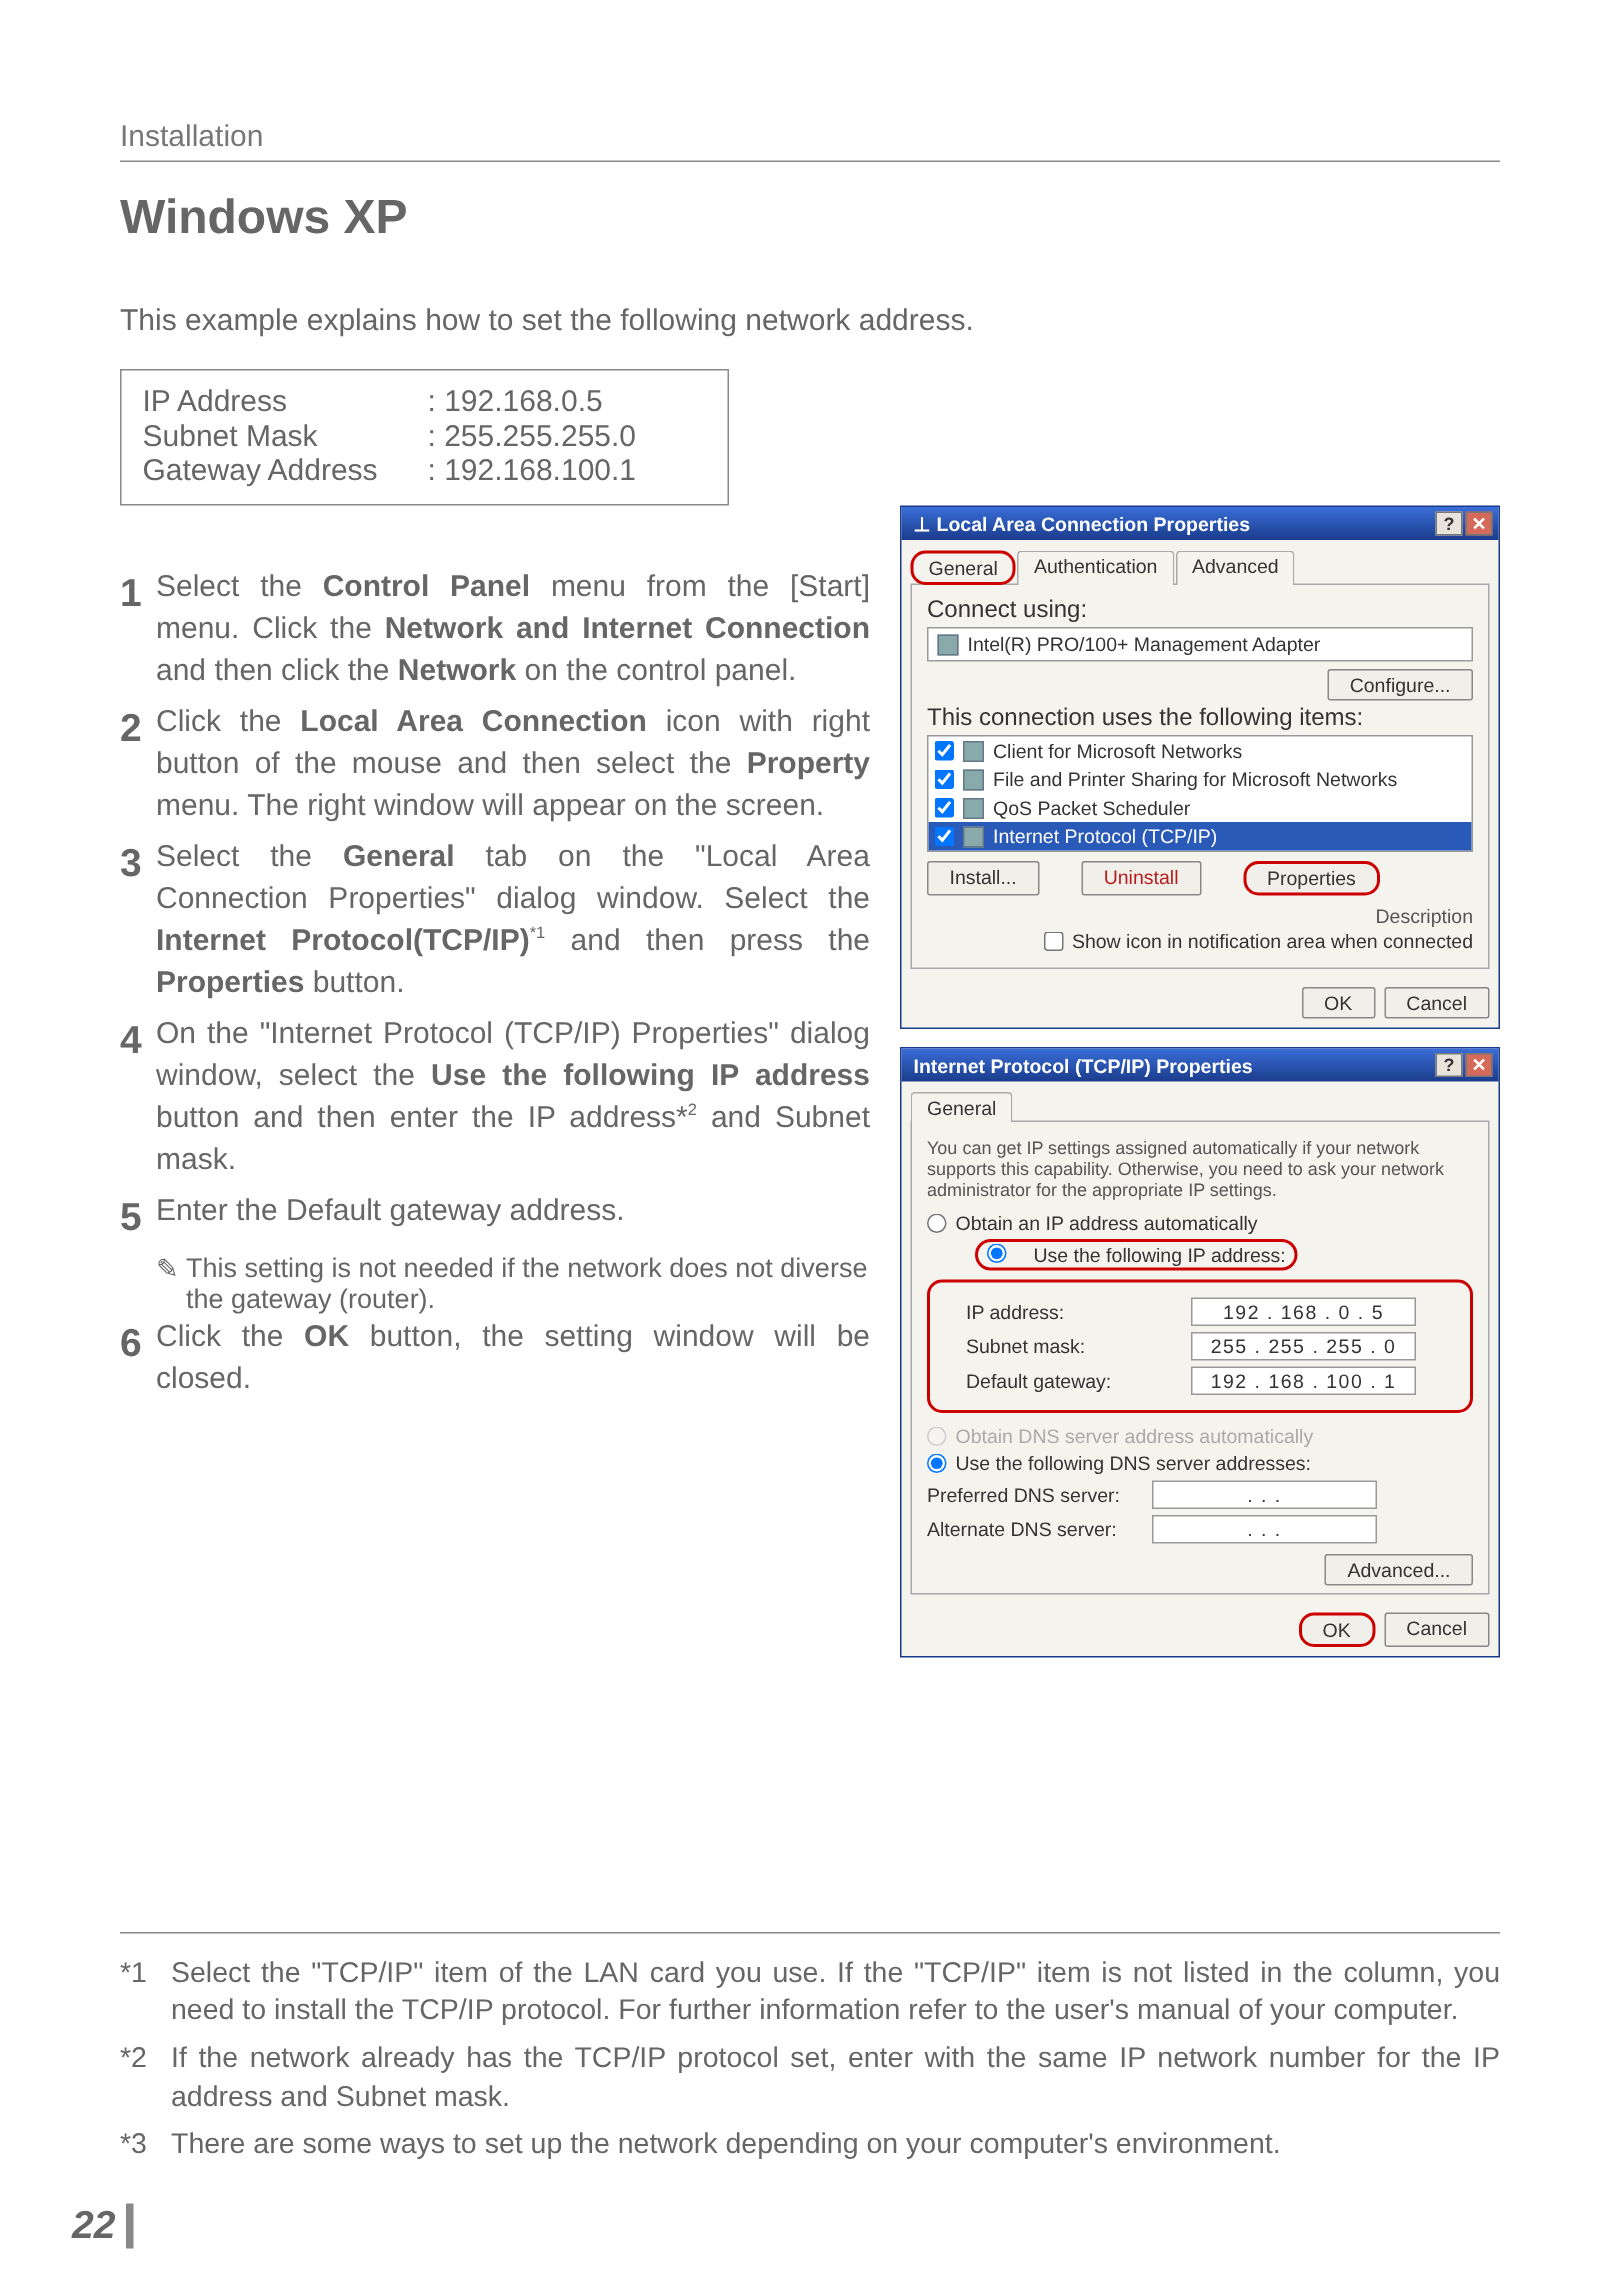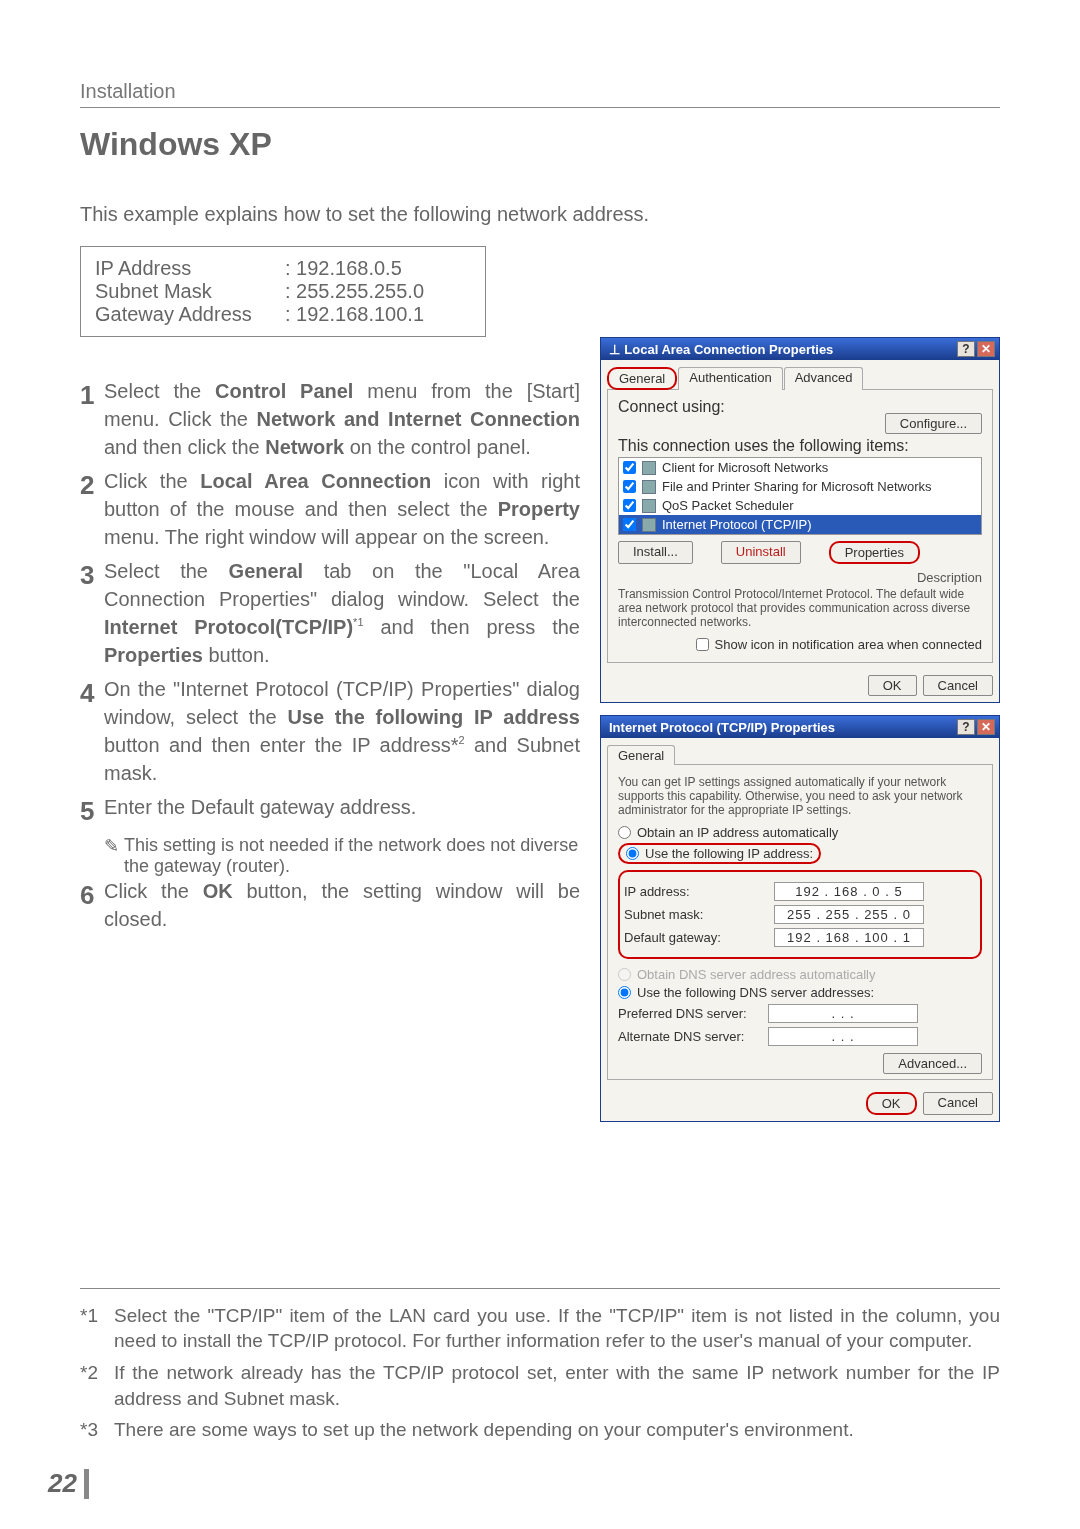--- a/index.html
+++ b/index.html
@@ -70,21 +70,21 @@
     .tb-btn { width: 18px; height: 16px; background: #e8e4dc; border: 1px solid #777; color: #333; display:flex; align-items:center; justify-content:center; font-size:12px; font-weight:bold; }
     .tb-btn.close { background: #d66a5a; color:#fff; }
     .tabs { display: flex; padding: 6px 6px 0 6px; gap: 1px; }
     .tab { border: 1px solid #aaa; border-bottom: none; padding: 2px 10px; background: #f4f3ee; border-radius: 3px 3px 0 0; position: relative; top:1px;}
     .tab.active { background: #f4f3ee; z-index:2; }
     .panel { border: 1px solid #aaa; margin: 0 6px 6px 6px; padding: 8px 10px; background: #f4f3ee; }
     .lbl { font-size: 16px; }
     .field-box { border: 1px solid #999; background: #fff; padding: 3px 6px; margin: 2px 0 8px 0; display:flex; align-items:center; gap:6px; }
     .btn { border: 1px solid #888; background: #f0efe9; padding: 2px 14px; font-size: 13px; border-radius: 2px; }
     .btnrow { display: flex; justify-content: flex-end; gap: 6px; padding: 6px; }
-    .group { border: 1px solid #aaa; padding: 6px 4px; margin-top: 6px; }
+    .group { border: 1px solid #aaa; padding: 6px 24px; margin-top: 6px; }
     .chk { display: flex; align-items: center; gap: 6px; margin: 2px 0; justify-content: flex-end; }
     .chk input { margin:0; }
     .list-box { border: 1px solid #999; background: #fff; margin: 2px 0 6px 0; }
     .list-item { display: flex; align-items: center; gap: 6px; padding: 2px 4px; }
     .list-item.sel { background: #2a5ab8; color: #fff; }
     .smallicon { width:14px; height:14px; display:inline-block; background:#8aa; border:1px solid #678; }
     .desc-title { color: #555; margin-top: 6px; text-align: right; }
     .desc-text { font-size: 12px; color: #555; margin: 2px 0 8px 0; }
     .hilite { border: 2px solid #c00; border-radius: 14px; padding: 1px 6px; display: inline-block; }
     .hilite-rect { border: 2px solid #c00; border-radius: 10px; }
@@ -163,20 +163,24 @@
           <span class="tb-btn close">✕</span>
         </span>
       </div>
       <div class="tabs">
         <span class="tab active hilite-rect" style="border-color:#c00;">General</span>
         <span class="tab">Authentication</span>
         <span class="tab">Advanced</span>
       </div>
       <div class="panel">
         <div class="lbl">Connect using:</div>
+        <div class="field-box">
+            <span class="smallicon"></span>
+            <span>Intel(R) PRO/100+ Management Adapter</span>
+          </div>
         <div style="text-align:right;"><span class="btn">Configure...</span></div>
         <div class="lbl" style="margin-top:6px;">This connection uses the following items:</div>
         <div class="list-box">
           <div class="list-item">
               <input type="checkbox" checked="" style="">
               <span class="smallicon"></span>
               <span>Client for Microsoft Networks</span>
             </div>
           <div class="list-item">
               <input type="checkbox" checked="" style="">
@@ -193,21 +197,20 @@
               <span class="smallicon"></span>
               <span>Internet Protocol (TCP/IP)</span>
             </div>
         </div>
         <div class="btnrow3">
           <span class="btn">Install...</span>
           <span class="btn" style="color:#b91c1c;">Uninstall</span>
           <span class="btn hilite-rect">Properties</span>
         </div>
         <div class="desc-title">Description</div>
-        <div class="desc-text">Transmission Control Protocol/Internet Protocol. The default wide area network protocol that provides communication across diverse interconnected networks.</div>
         <div class="chk">
             <input type="checkbox" style="">
             <span>Show icon in notification area when connected</span>
           </div>
       </div>
       <div class="btnrow">
         <span class="btn">OK</span>
         <span class="btn">Cancel</span>
       </div>
     </div>
@@ -223,21 +226,21 @@
       <div class="tabs">
           <span class="tab active">General</span>
         </div>
       <div class="panel">
         <div class="desc-text">You can get IP settings assigned automatically if your network supports this capability. Otherwise, you need to ask your network administrator for the appropriate IP settings.</div>
         <div class="radio-row">
             <input type="radio" style="">
             <span>Obtain an IP address automatically</span>
           </div>
         <div class="radio-row">
-            <span class="hilite" style="display:flex; align-items:center; gap:6px;">
+            <span class="hilite" style="display:flex; align-items:flex-start; gap:18px;margin-left:32px;">
               <input type="radio" checked="" style="">
               <span>Use the following IP address:</span>
             </span>
           </div>
         <div class="group hilite-rect">
           <div class="iprow">
               <span class="iplbl">IP address:</span>
               <span class="ipbox">192 . 168 .   0 .   5</span>
             </div>
           <div class="iprow">

